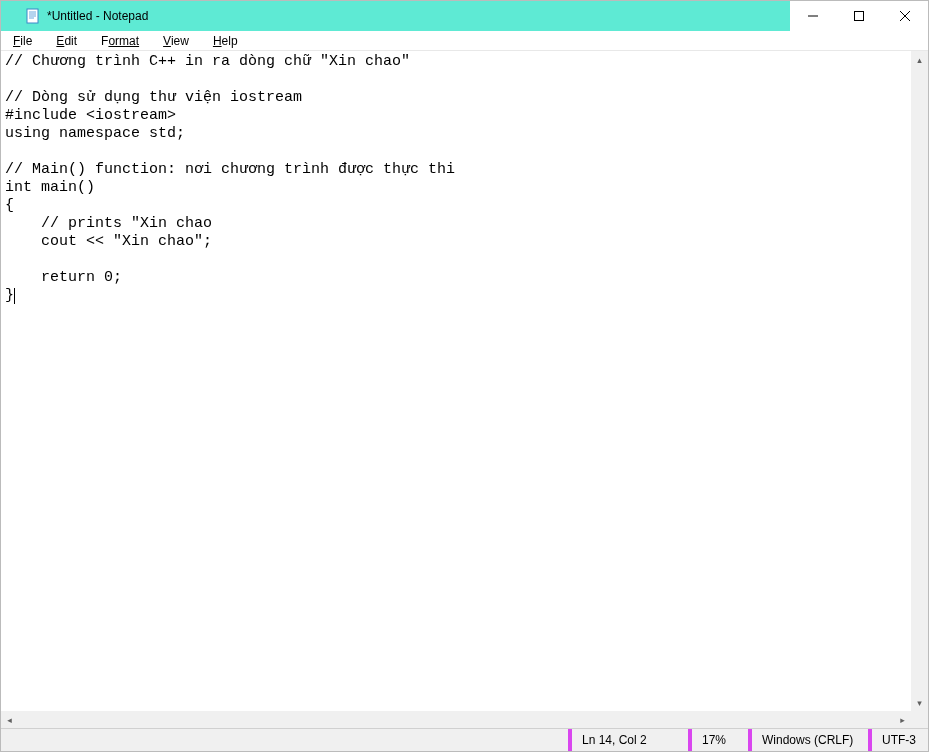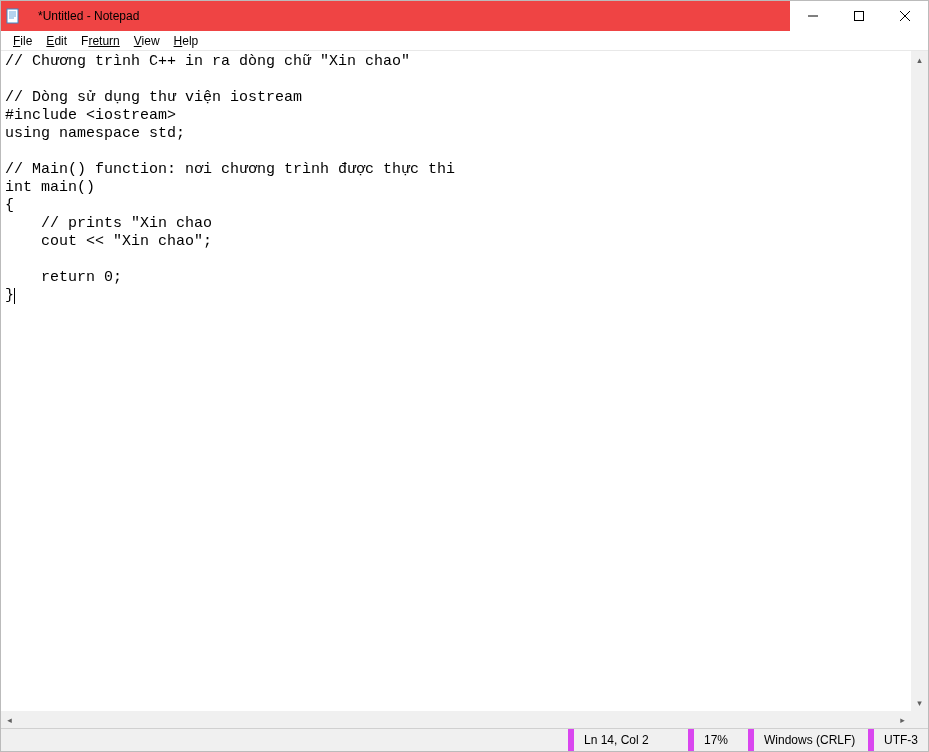--- a/index.html
+++ b/index.html
@@ -1,37 +1,37 @@
 <!DOCTYPE html>
 <html><head>
 <meta charset="utf-8">
 <style>
 * { margin: 0; padding: 0; box-sizing: border-box; }
 html, body { width: 929px; height: 752px; font-family: "Segoe UI", Tahoma, sans-serif; font-size: 12px; background: #fff; overflow: hidden; }
 .window { width: 929px; height: 752px; display: flex; flex-direction: column; border: 1px solid #bbb; background: #fff; }
-.titlebar { height: 30px; display: flex; align-items: center; background: #ef4444; padding-left: 4px; gap: 11px; }
+.titlebar { height: 30px; display: flex; align-items: center; background: #5eead4; padding-left: 24px; }
 .titlebar .icon { width: 16px; height: 16px; margin-right: 6px; display: inline-flex; align-items: center; justify-content: center; }
 .titlebar .title { flex: 1; font-size: 12px; color: #000; }
 .winbtns { display: flex; height: 100%; }
 .winbtn { width: 46px; height: 30px; display: flex; align-items: center; justify-content: center; background: #fff; }
 .winbtn svg { width: 10px; height: 10px; }
-.menubar { height: 20px; display: flex; align-items: center; gap: 2px; padding: 0 6px; border-bottom: 1px solid #e8e8e8; background: #fff; font-size: 12px; }
+.menubar { height: 20px; display: flex; align-items: center; gap: 12px; padding: 0 6px; border-bottom: 1px solid #e8e8e8; background: #fff; font-size: 12px; }
 .menuitem { padding: 2px 6px; cursor: default; }
 .menuitem .ul { text-decoration: underline; }
 .editor-area { flex: 1; position: relative; overflow: hidden; display: flex; flex-direction: column; justify-content: flex-end; }
 .text { flex: 1; padding: 2px 4px; font-family: Consolas, "Courier New", monospace; font-size: 15px; line-height: 18px; white-space: pre; overflow: hidden; color: #000; }
 .text .caret { display: inline-block; width: 1px; height: 16px; background: #000; vertical-align: text-bottom; }
 .scrollbar-v { position: absolute; right: 0; top: 0; bottom: 17px; width: 17px; background: #f0f0f0; display: flex; flex-direction: column; }
 .scrollbar-h { position: absolute; left: 0; right: 17px; bottom: 0; height: 17px; background: #f0f0f0; display: flex; }
 .scroll-corner { position: absolute; right: 0; bottom: 0; width: 17px; height: 17px; background: #f0f0f0; }
 .scrollbtn { width: 17px; height: 17px; display: flex; align-items: center; justify-content: center; color: #606060; font-size: 9px; }
 .scroll-track { flex: 1; }
 .statusbar { height: 23px; border-top: 1px solid #d0d0d0; background: #f0f0f0; display: flex; align-items: center; font-size: 12px; }
 .statusbar .spacer { flex: 1; }
-.statusbar .cell { padding: 0 10px; height: 100%; display: flex; align-items: center; border-left: 6px solid #d946ef; min-width: 60px; text-align: right; }
+.statusbar .cell { padding: 0 10px; height: 100%; display: flex; align-items: center; border-left: 4px solid #d946ef; min-width: 60px; text-align: right; }
 .statusbar .cell.pos { min-width: 120px; }
 .statusbar .cell.enc { min-width: 120px; }
 </style>
 </head>
 <body>
 
 <div class="window">
 
   <div class="titlebar">
     <span class="icon">
@@ -60,21 +60,21 @@
             <line x1="0" y1="0" x2="10" y2="10" stroke="#000" stroke-width="1"></line>
             <line x1="10" y1="0" x2="0" y2="10" stroke="#000" stroke-width="1"></line>
           </svg>
         </div>
     </div>
   </div>
 
   <div class="menubar">
     <span class="menuitem"><span class="ul">F</span><span>ile</span></span>
     <span class="menuitem"><span class="ul">E</span><span>dit</span></span>
-    <span class="menuitem">F<span class="ul">return</span></span>
+    <span class="menuitem">F<span class="ul">ormat</span></span>
     <span class="menuitem"><span class="ul">V</span><span>iew</span></span>
     <span class="menuitem"><span class="ul">H</span><span>elp</span></span>
   </div>
 
   <div class="editor-area">
     <div class="text"><span>// Chương trình C++ in ra dòng chữ "Xin chao"
 
 // Dòng sử dụng thư viện iostream
 #include &lt;iostream&gt;
 using namespace std;

